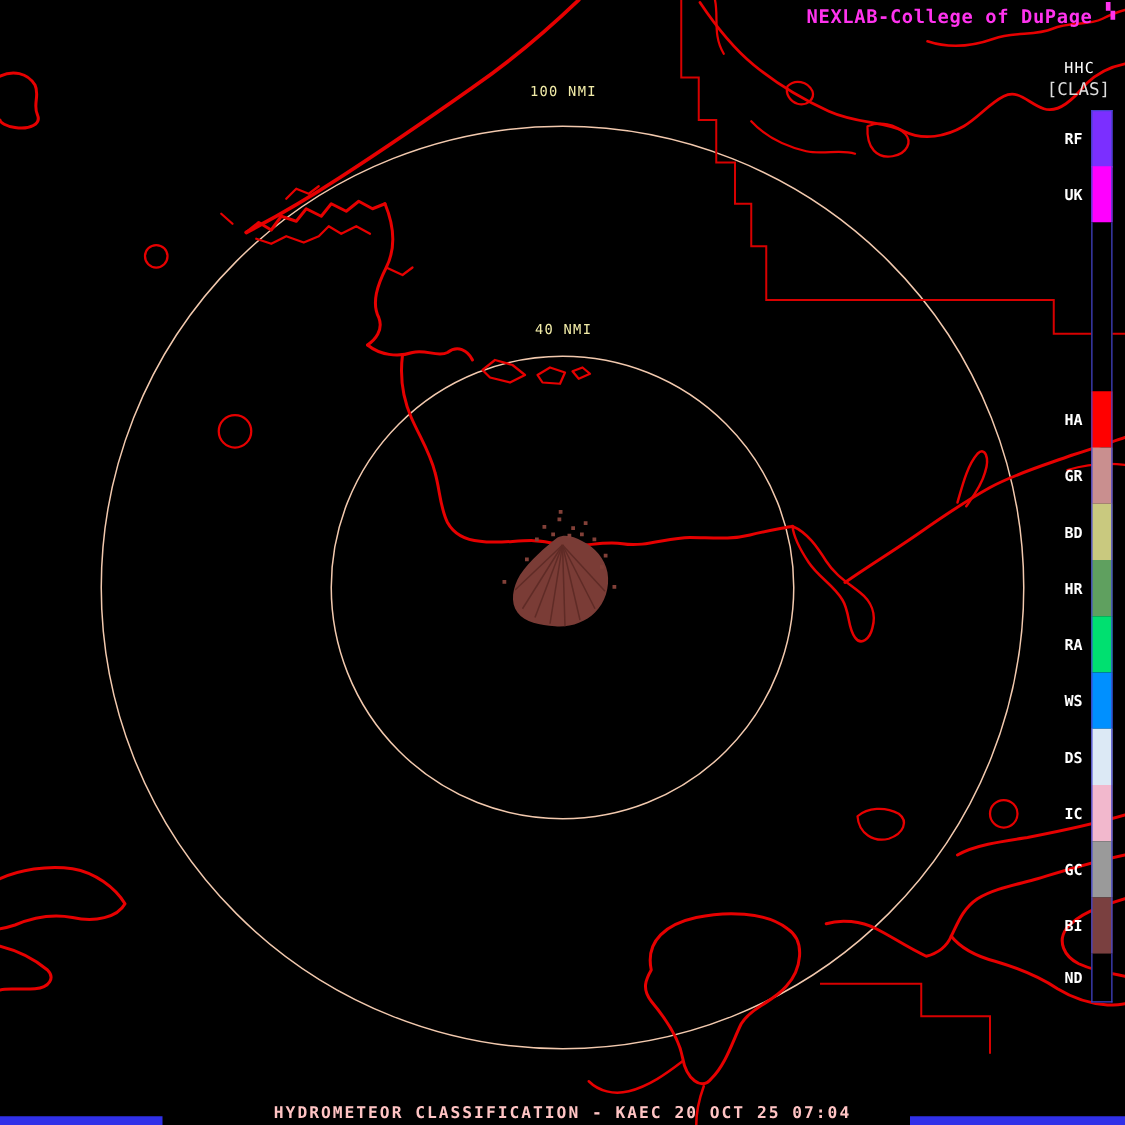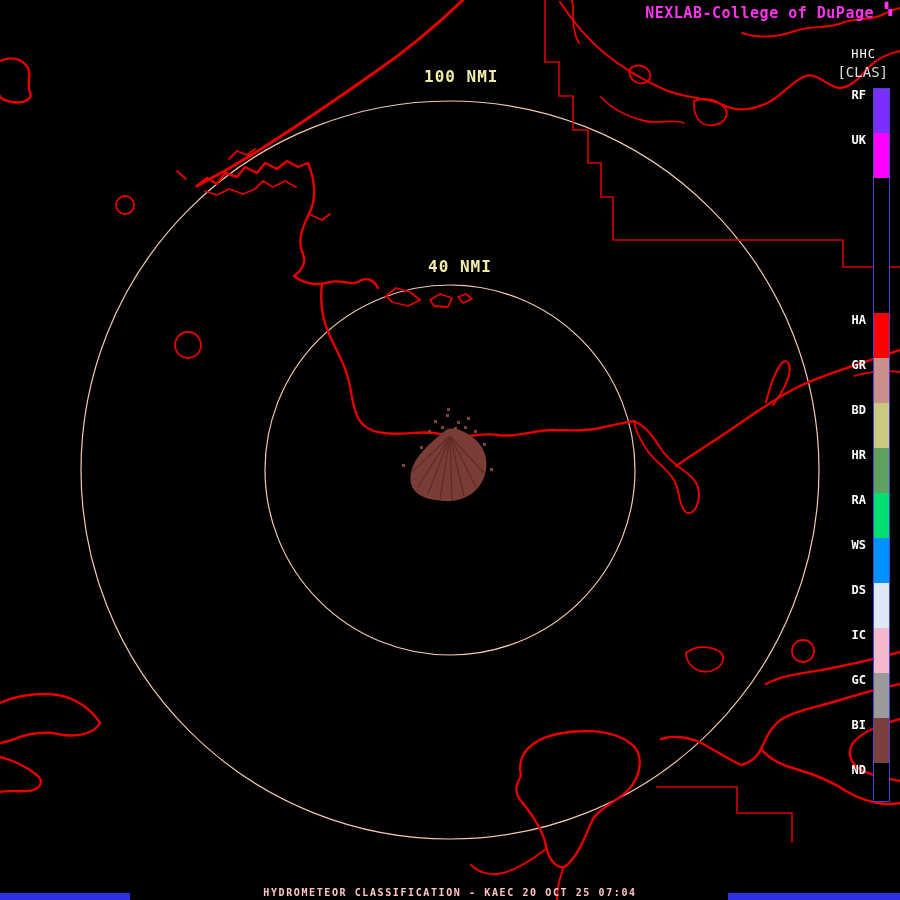--- a/index.html
+++ b/index.html
@@ -4,33 +4,33 @@
 <style>
   html,body{margin:0;padding:0}
   body{width:900px;height:900px;background:#000;position:relative;overflow:hidden;
        font-family:"DejaVu Sans Mono","Liberation Mono",monospace}
   .abs{position:absolute}
   #map-svg{position:absolute;top:0;left:0}
   #brand{top:4px;right:26px;color:#ff33ee;font-size:15px;font-weight:bold;letter-spacing:.5px}
   #logo{top:2px;right:8px;color:#ff33ee;font-size:12px}
   #hhc{top:47px;right:24px;color:#ffffff;font-size:12px;font-weight:normal;letter-spacing:1px}
   #clas{top:64px;right:12px;color:#dddddd;font-size:14px}
-  .ring-label{color:#f2eca8;font-size:16px;font-weight:bold;letter-spacing:1px}
+  .ring-label{color:#f2eca8;font-size:11px;font-weight:normal;letter-spacing:1px}
   #ring-label-100{left:424px;top:67px}
   #ring-label-50{left:428px;top:257px}
   #legend{top:88px;right:10px}
-  .lg-row{display:flex;justify-content:flex-end;height:45px}
+  .lg-row{display:flex;align-items:center;justify-content:flex-end;height:45px}
   .lg-gap{height:135px}
   .lg-nd{height:38px}
   .lg-label{color:#ffffff;font-size:12px;font-weight:bold;margin-right:7px}
   .lg-swatch{width:15px;height:100%;border-left:1px solid #4444cc;border-right:1px solid #4444cc}
   .lg-row:first-child .lg-swatch{border-top:1px solid #4444cc}
   .lg-row:last-child .lg-swatch{border-bottom:1px solid #4444cc}
   .lg-gap .lg-swatch{background:#000}
-  #status{bottom:2px;left:0;width:100%;text-align:center;color:#ffc4c4;font-size:10px;
+  #status{bottom:2px;left:0;width:100%;text-align:center;color:#ffc4c4;font-size:13px;
           letter-spacing:1.6px;font-weight:bold}
   .bluebar{bottom:0;height:7px;background:#3030e8}
   #bluebar-left{left:0;width:130px}
   #bluebar-right{right:0;width:172px}
 </style>
 </head>
 <body>
 
 <svg id="map-svg" width="900" height="900" viewBox="0 0 900 900">
 

